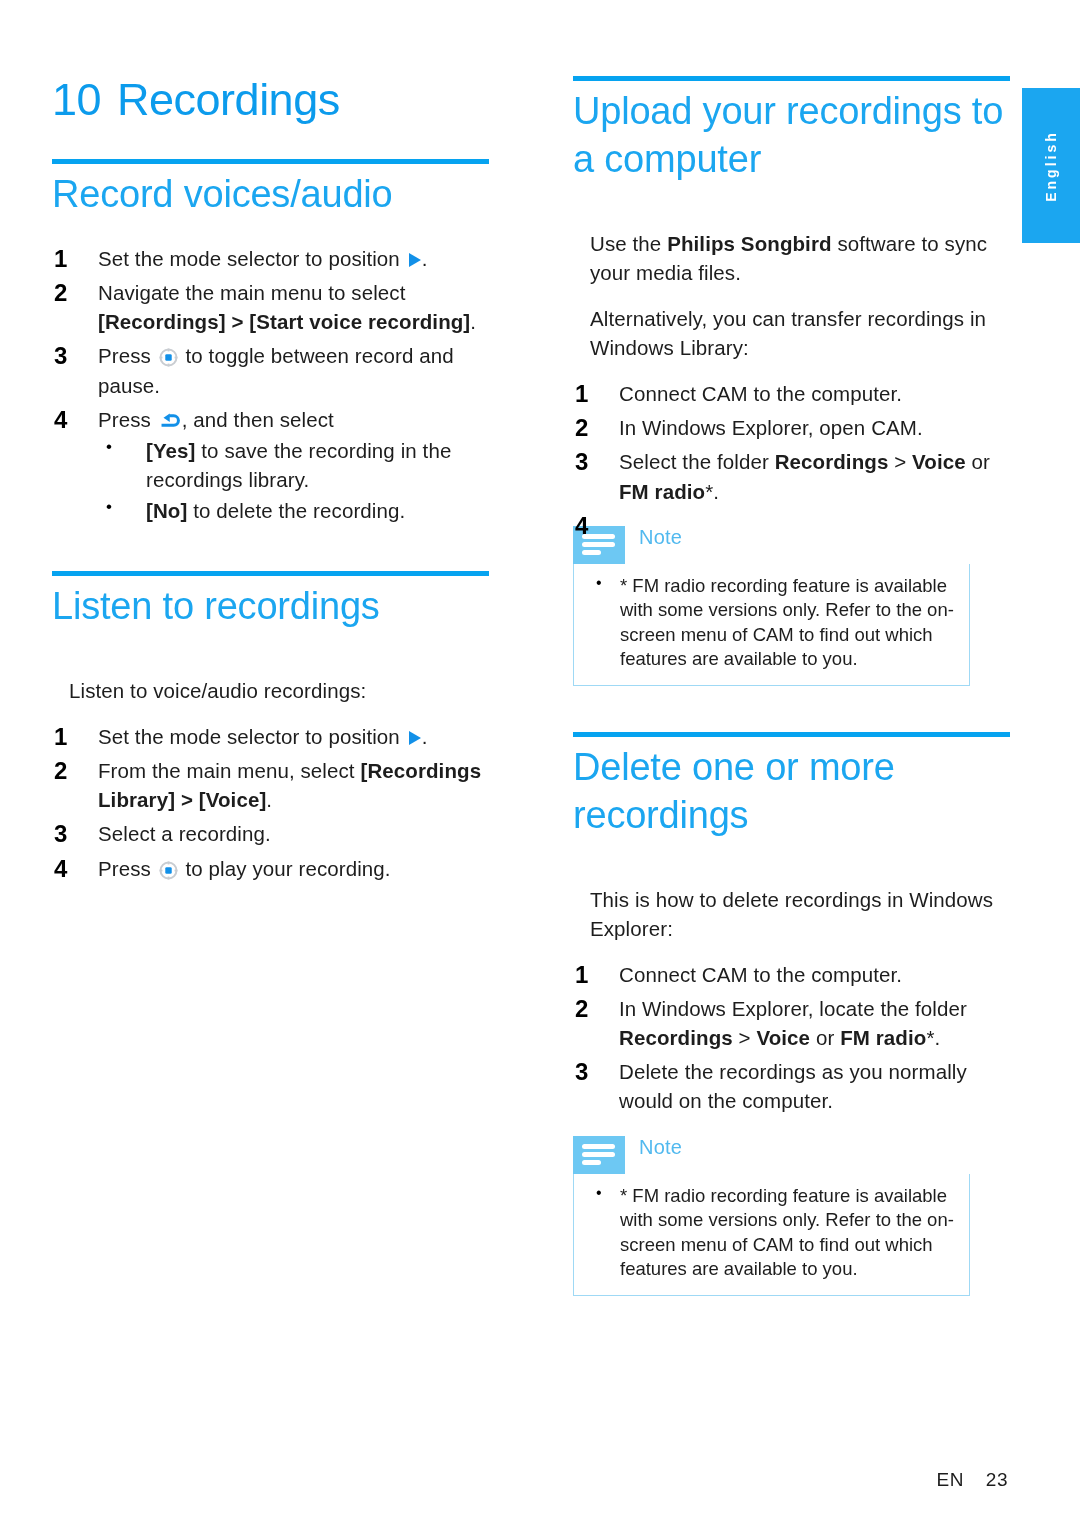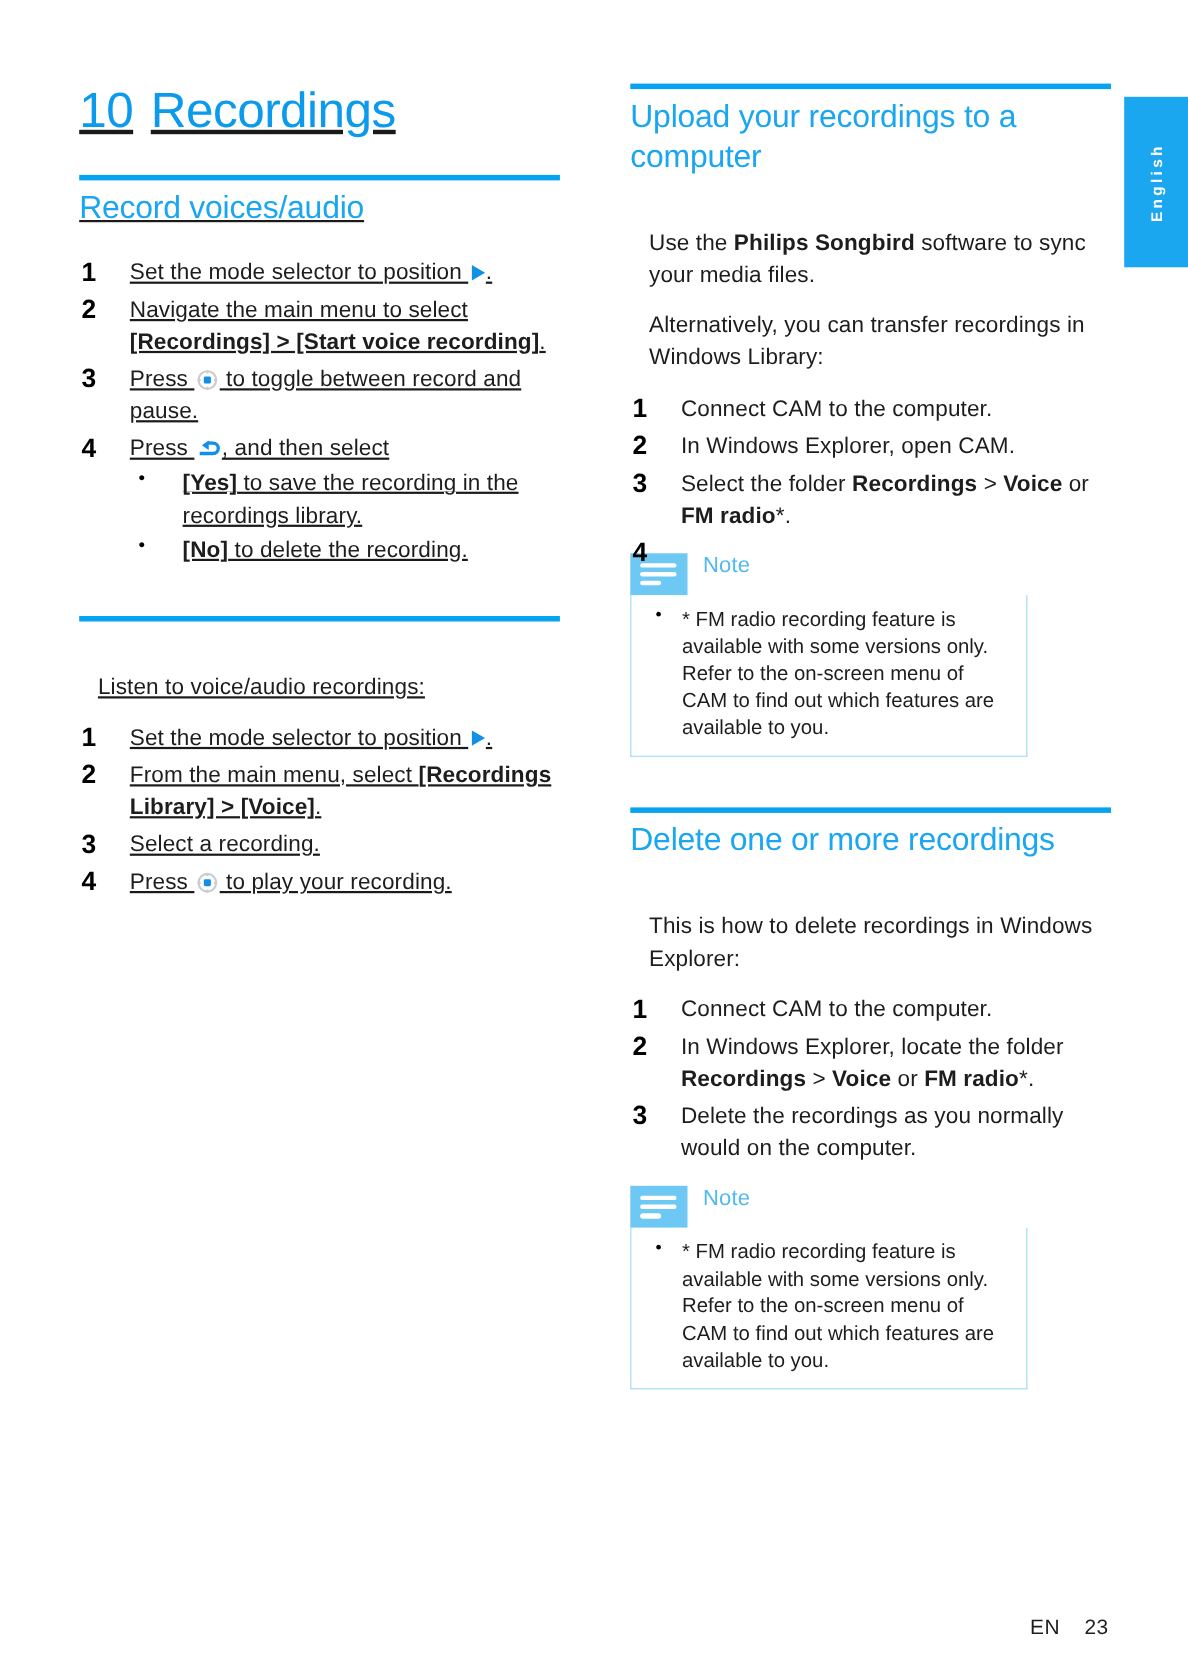--- a/index.html
+++ b/index.html
@@ -44,21 +44,21 @@
     font-weight: bold;
     font-family: "Liberation Sans", sans-serif;
   }
 
   
   .col {
     position: absolute;
     top: 76px;
     width: 440px;
   }
-  .col-left  { left: 72px; text-decoration: underline; }
+  .col-left  { left: 52px; }
   .col-right { left: 573px; }
 
   
   .chapter-title {
     color: #0C9BEC;
     font-size: 45px;
     font-weight: normal;
     line-height: 1.05;
     margin: 0;
     padding: 0 0 0 0;
@@ -69,21 +69,21 @@
   
   .rule {
     height: 5px;
     background: #06A3F0;
     width: 437px;
     margin: 0;
   }
 
   .section-head {
     color: #1BA6F0;
-    font-size: 29px;
+    font-size: 38px;
     font-weight: normal;
     line-height: 1.26;
     margin: 7px 0 0 0;
     letter-spacing: -0.2px;
   }
 
   
   .para {
     font-size: 20.5px;
     line-height: 1.42;
@@ -197,21 +197,21 @@
     color: #51B9EF;
     font-size: 20px;
     margin-left: 14px;
     letter-spacing: 0.2px;
   }
   .note-body {
     border: 1px solid #9FD9F5;
     border-top: none;
     padding: 10px 14px 13px 14px;
     box-sizing: border-box;
-    width: 361px;
+    width: 397px;
   }
   .note-item {
     position: relative;
     padding-left: 32px;
     font-size: 18.5px;
     line-height: 1.33;
     color: #1d1d1d;
   }
   .note-item::before {
     content: "\2022";
@@ -290,20 +290,21 @@
             <li class="subbullet"><b>[No]</b> to delete the recording.</li>
           </ul>
         </li>
       </ol>
     </div>
 
     <div class="sp-46"></div>
 
     <div>
       <div class="rule"></div>
+      <h2 class="section-head">Listen to recordings</h2>
       <div class="sp-28"></div>
       <p class="para">Listen to voice/audio recordings:</p>
       <ol class="steps">
         <li class="step">
           <span class="step-num">1</span>
           <span>Set the mode selector to position <span class="icon-play"></span>.</span>
         </li>
         <li class="step">
           <span class="step-num">2</span>
           <span>From the main menu, select <b>[Recordings Library] &gt; [Voice]</b>.</span>

